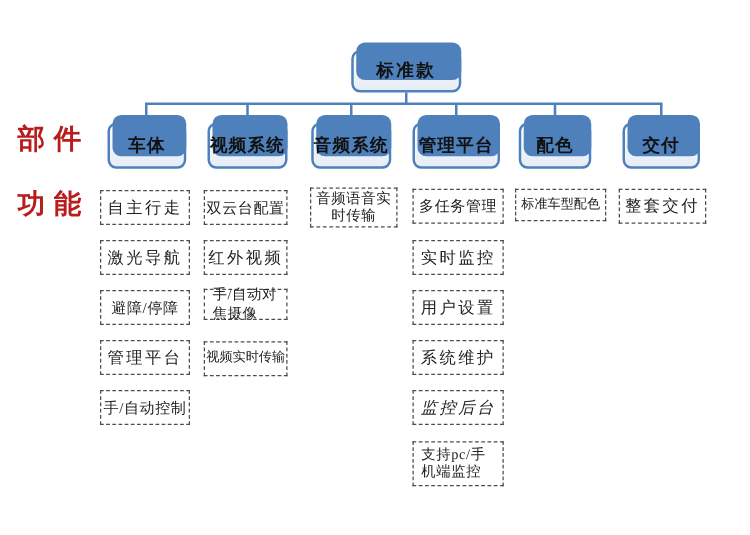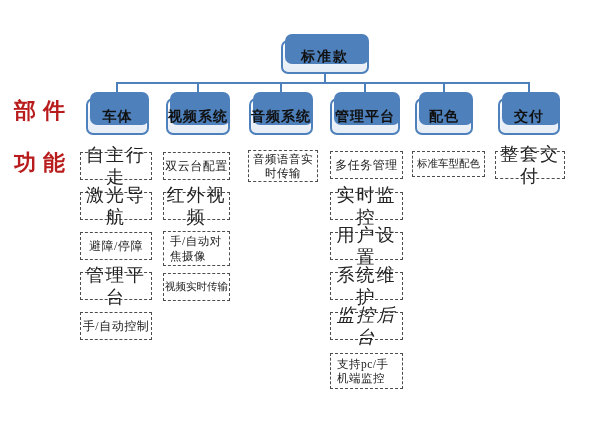--- a/index.html
+++ b/index.html
@@ -20,21 +20,21 @@
     content:"";position:absolute;z-index:-1;
     left:2px;top:-8px;width:100%;height:100%;
     background:#4e80bc;border-radius:7px;
   }
   .root{font-size:14px;letter-spacing:2px;}
   .cat{font-size:14px;}
   
   .dbox{
     position:absolute;border:1px dashed #4d4d4d;background:#ffffff;
     display:flex;align-items:center;justify-content:center;
-    font-size:18px;letter-spacing:2px;color:#222;text-align:center;
+    font-size:13px;letter-spacing:2px;color:#222;text-align:center;
     box-sizing:border-box;line-height:1.25;
   }
   .dbox.tight{font-size:12px;letter-spacing:0.5px;}
   .dbox.md{font-size:11.5px;letter-spacing:0.5px;}
   .dbox.sm{font-size:10.5px;letter-spacing:0;}
   .dbox.al{justify-content:flex-start;text-align:left;padding-left:6px;padding-right:2px;}
   
   .rowlbl{
     position:absolute;font-size:22px;font-weight:bold;color:#b91c1c;
     letter-spacing:7px;white-space:nowrap;
@@ -69,21 +69,21 @@
   <div class="sbox cat" style="left:498px;top:98px;width:58px;height:33px;">交付</div>
 
   <div class="dbox" style="left:80px;top:152px;width:72px;height:28px;">自主行走</div>
   <div class="dbox" style="left:80px;top:192px;width:72px;height:28px;">激光导航</div>
   <div class="dbox tight" style="left:80px;top:232px;width:72px;height:28px;">避障/停障</div>
   <div class="dbox" style="left:80px;top:272px;width:72px;height:28px;">管理平台</div>
   <div class="dbox tight" style="left:80px;top:312px;width:72px;height:28px;">手/自动控制</div>
 
   <div class="dbox tight" style="left:163px;top:152px;width:67px;height:28px;">双云台配置</div>
   <div class="dbox" style="left:163px;top:192px;width:67px;height:28px;">红外视频</div>
-  <div class="dbox md al" style="left:163px;top:231px;width:67px;height:35px;">手/自动对焦摄像</div>
+  <div class="dbox md al" style="left:163px;top:231px;width:67px;height:25px;">手/自动对焦摄像</div>
   <div class="dbox sm" style="left:163px;top:273px;width:67px;height:28px;">视频实时传输</div>
 
   <div class="dbox md" style="left:248px;top:150px;width:70px;height:32px;">音频语音实时传输</div>
 
   <div class="dbox tight" style="left:330px;top:151px;width:73px;height:28px;">多任务管理</div>
   <div class="dbox" style="left:330px;top:192px;width:73px;height:28px;">实时监控</div>
   <div class="dbox" style="left:330px;top:232px;width:73px;height:28px;">用户设置</div>
   <div class="dbox" style="left:330px;top:272px;width:73px;height:28px;">系统维护</div>
   <div class="dbox" style="left:330px;top:312px;width:73px;height:28px;font-style:italic;">监控后台</div>
   <div class="dbox md al" style="left:330px;top:353px;width:73px;height:36px;">支持pc/手机端监控</div>

